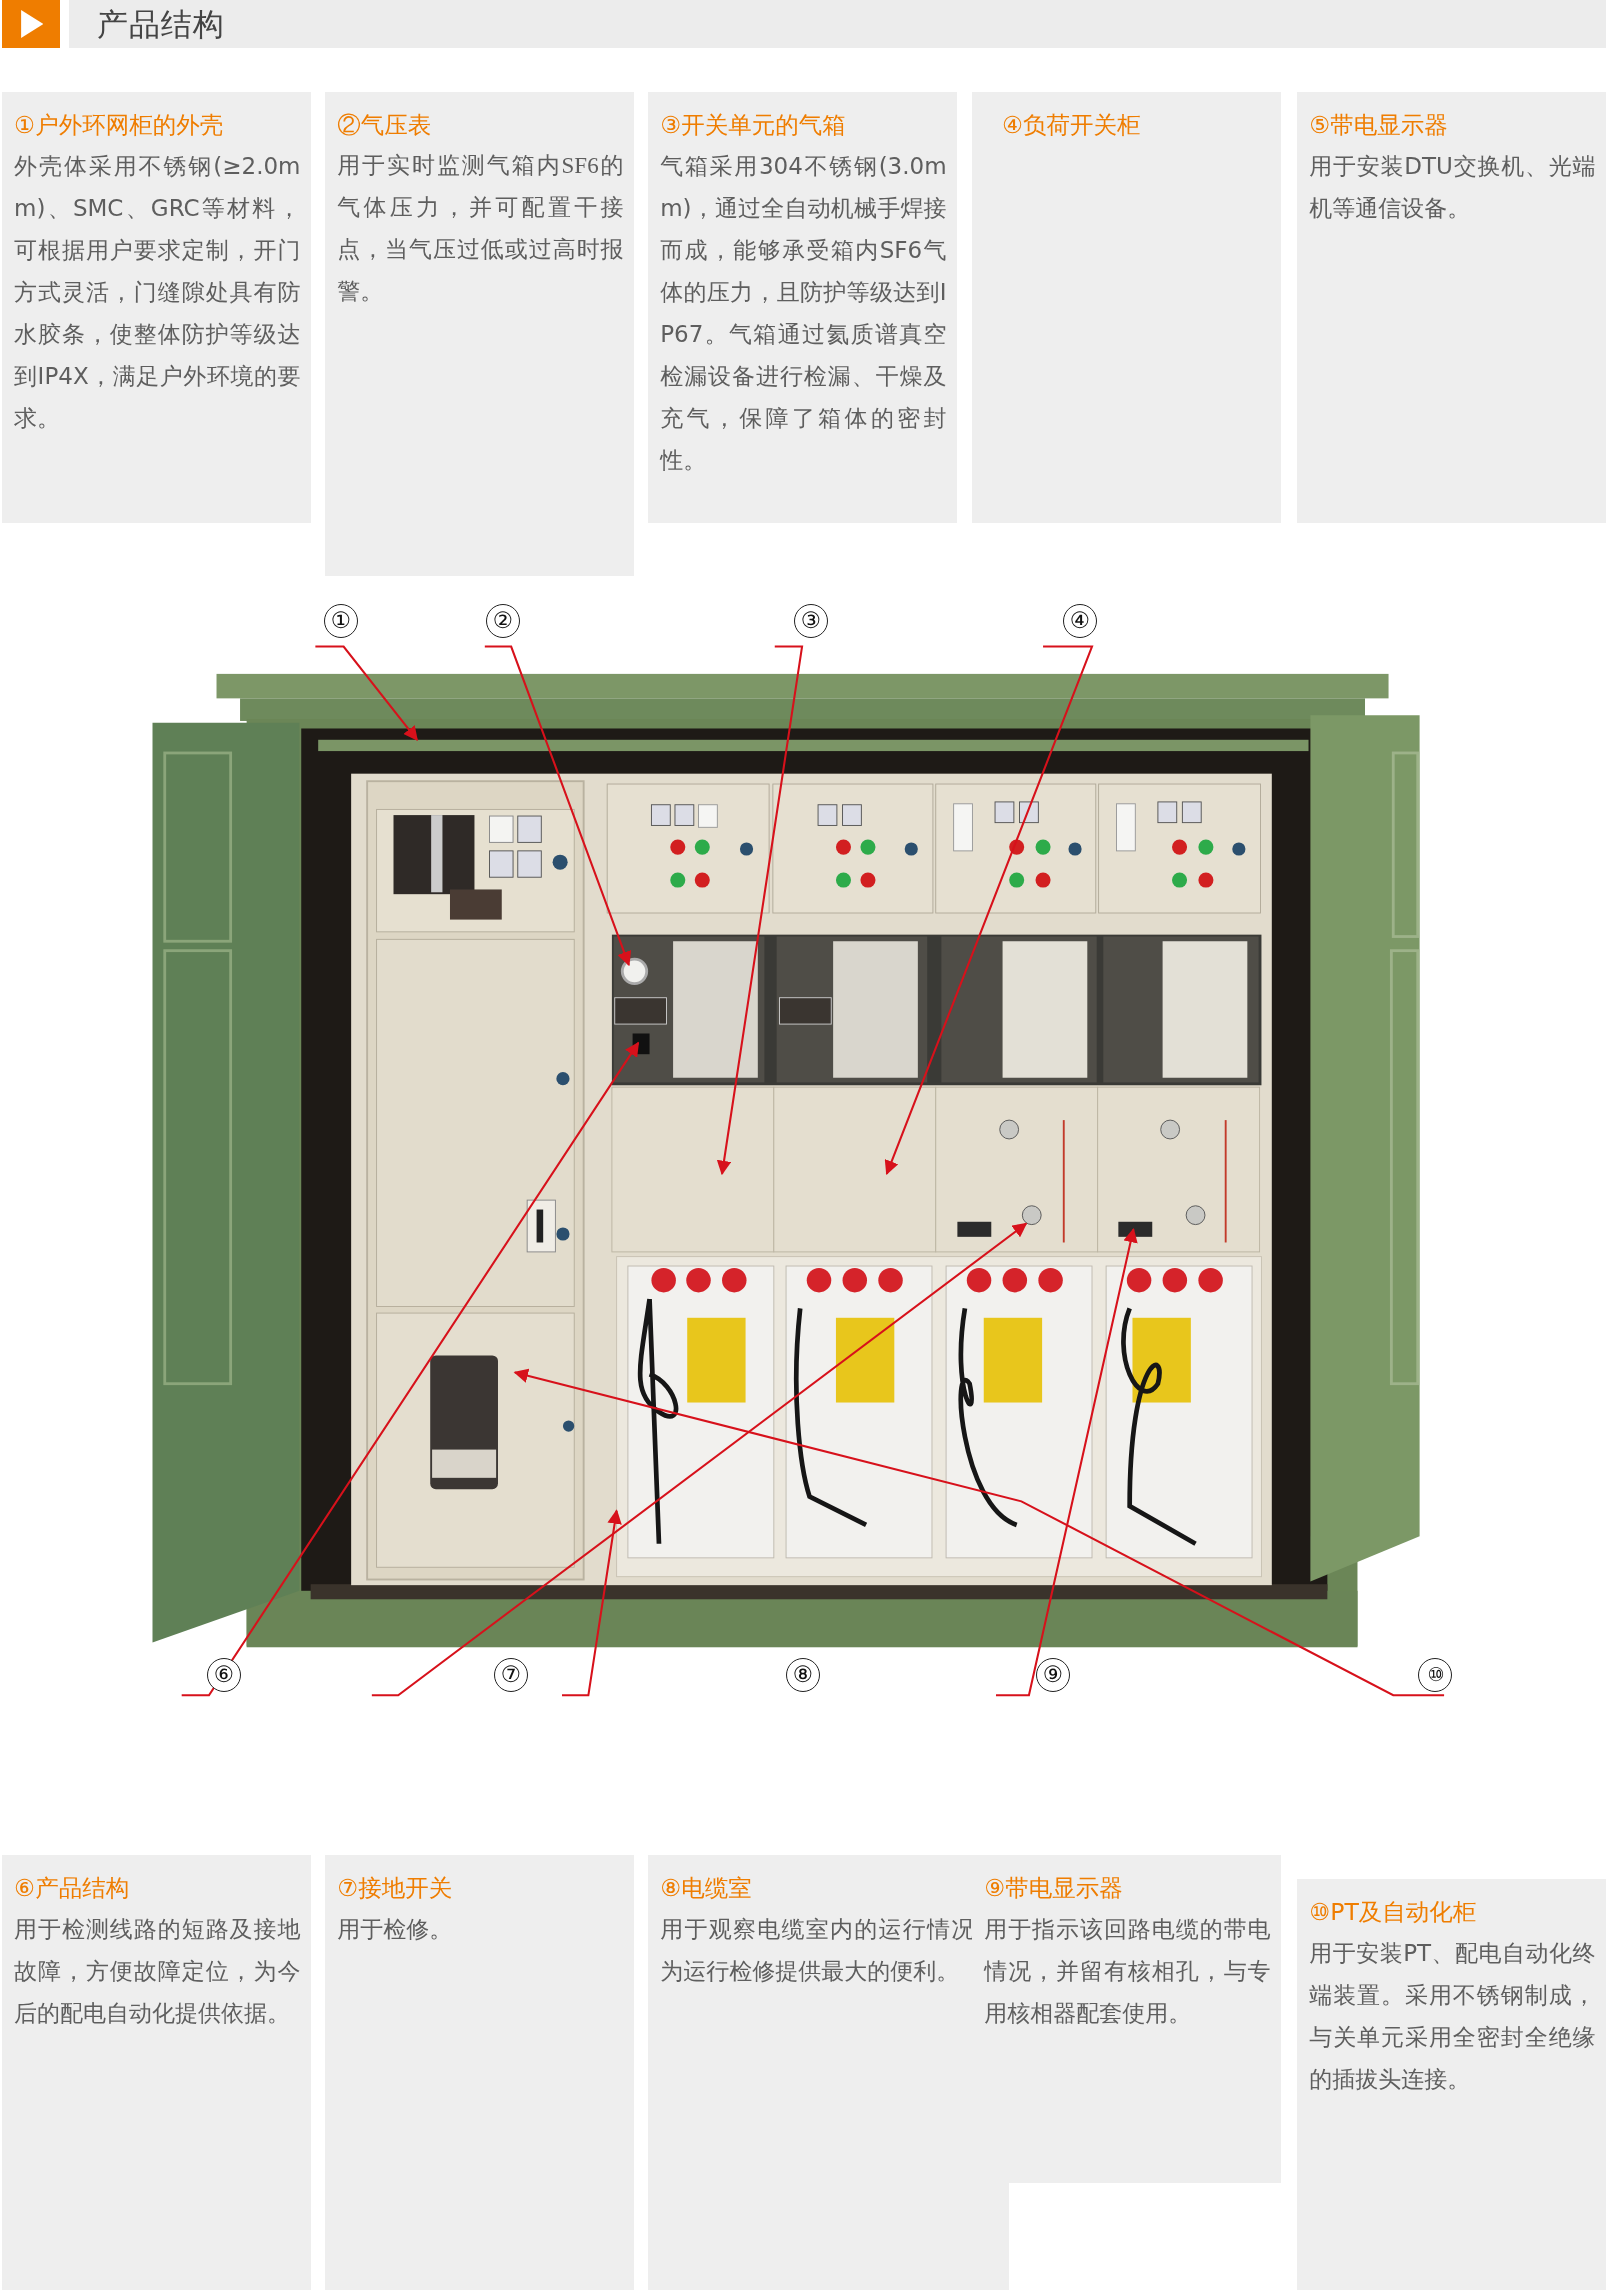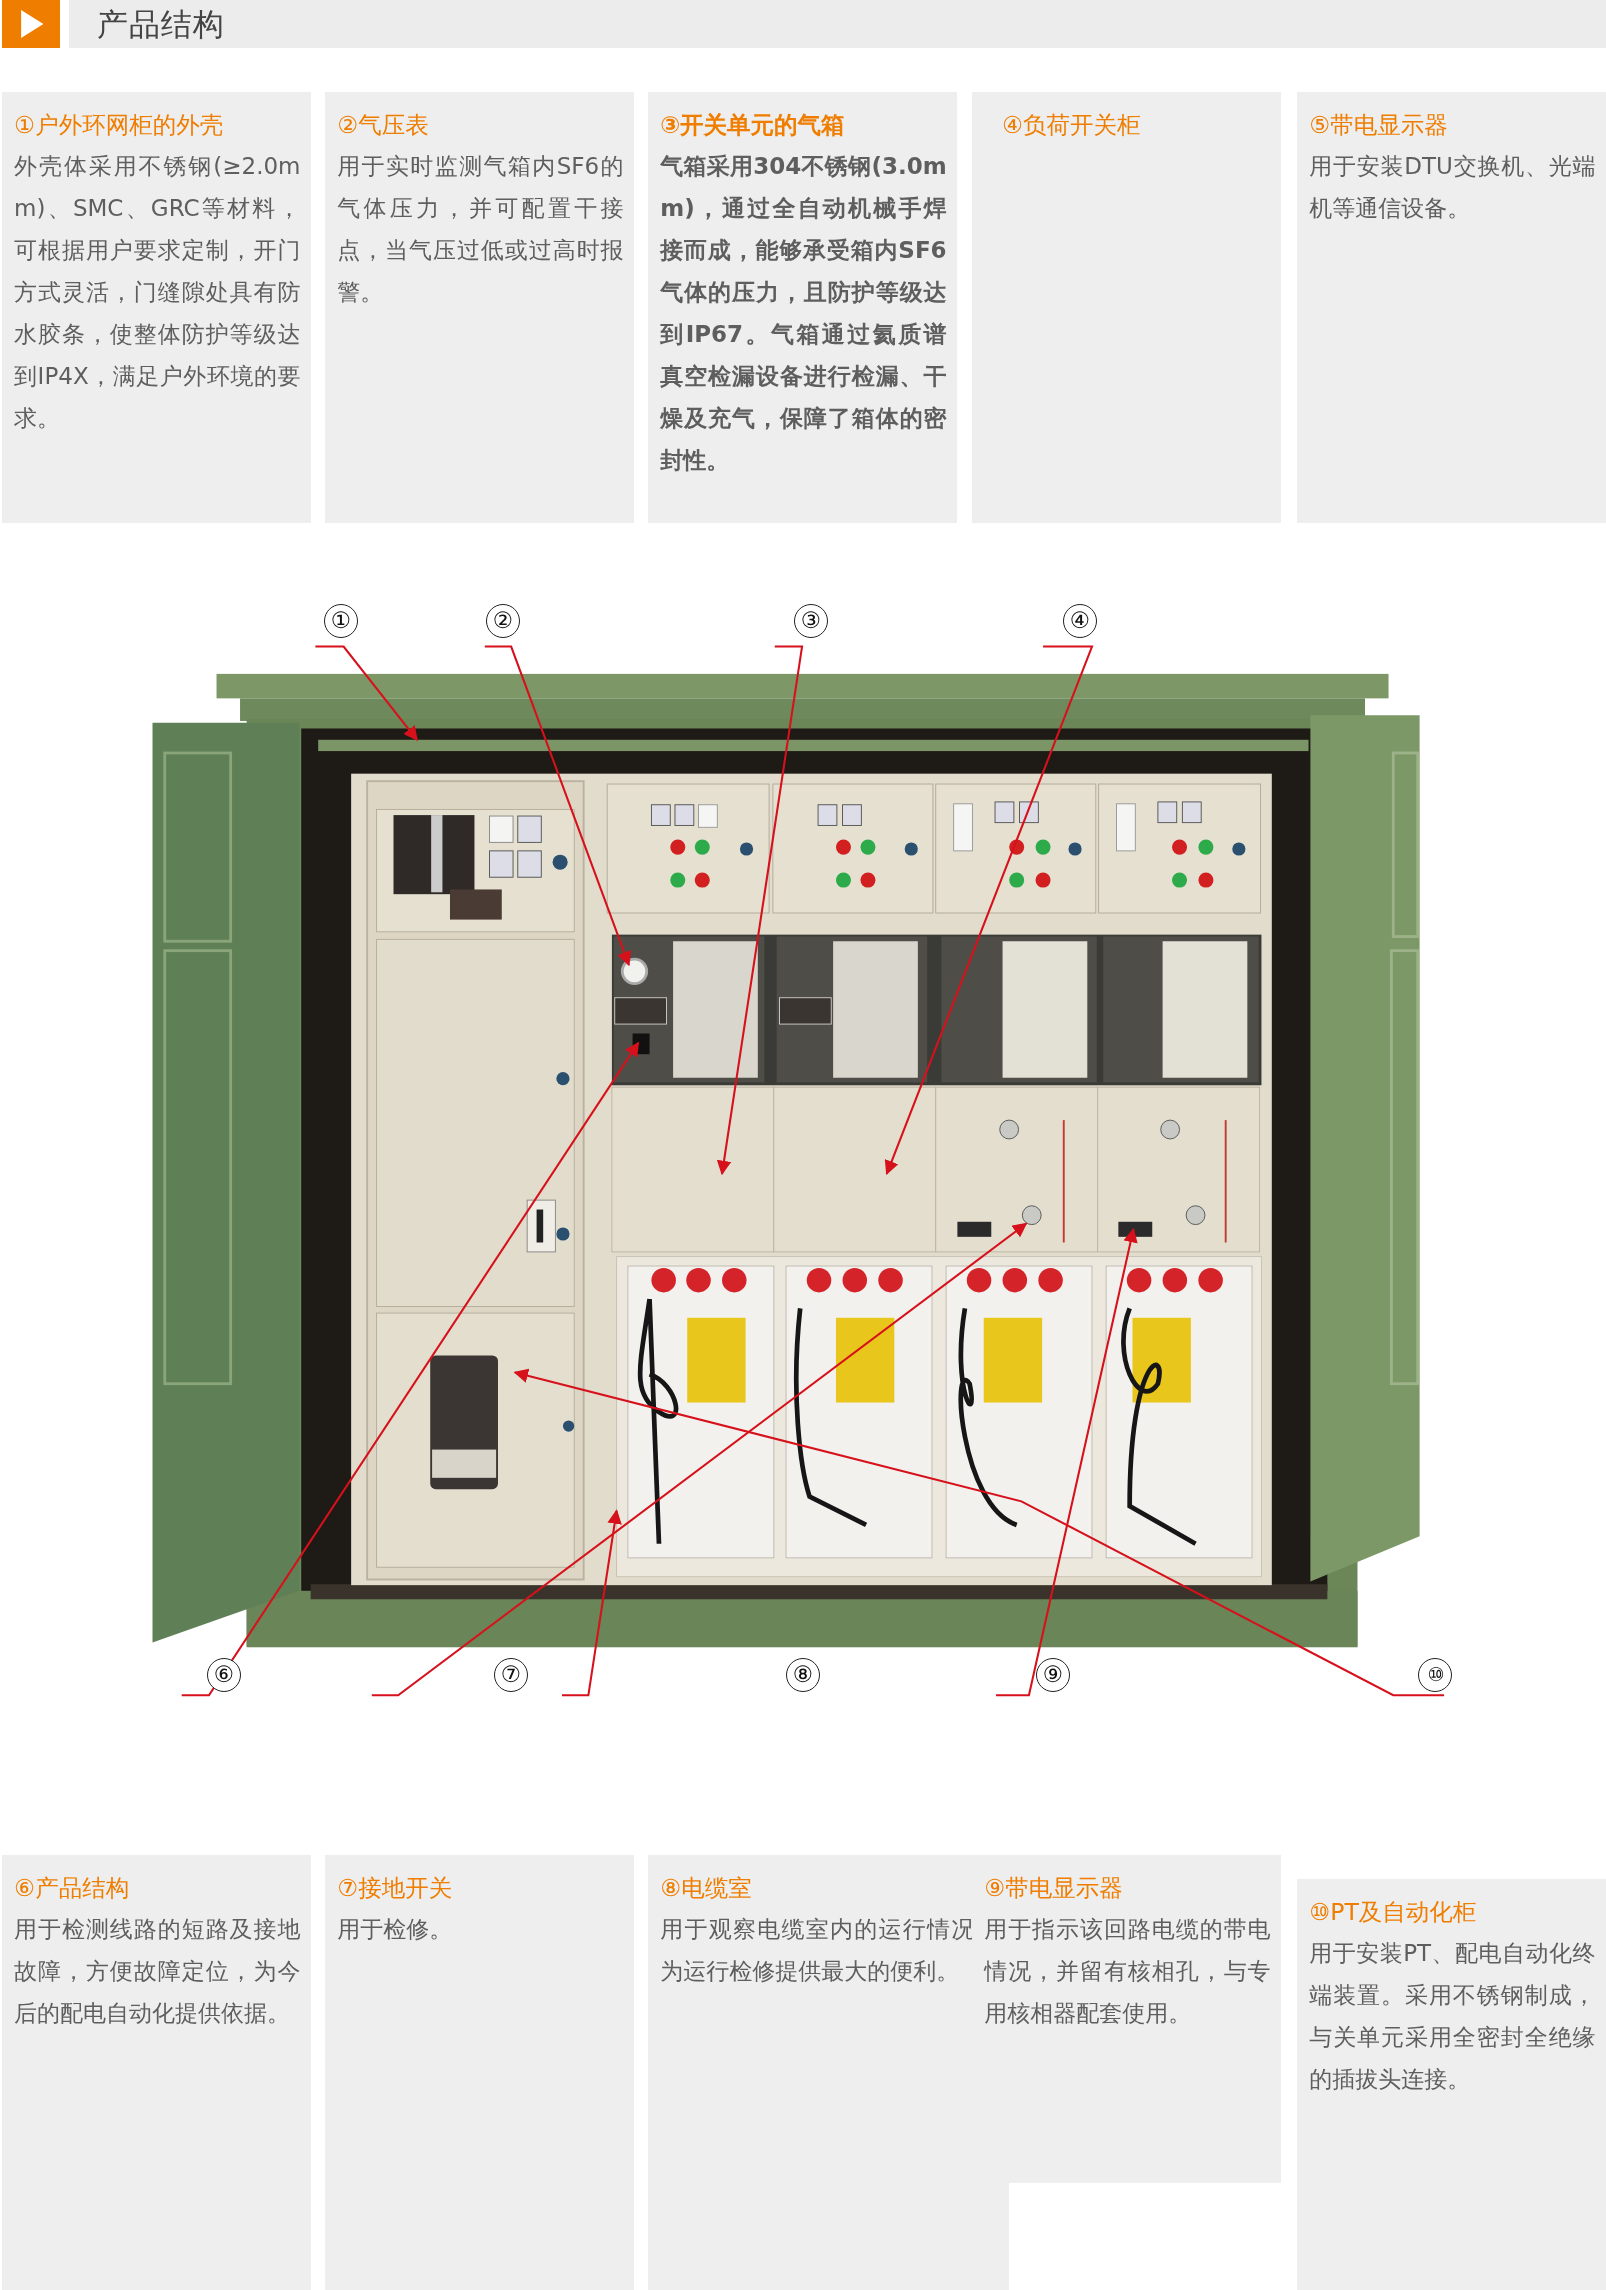--- a/index.html
+++ b/index.html
@@ -33,25 +33,25 @@
   </svg>
 </div>
 <div class="hdr-bar">
   <div class="hdr-title">产品结构</div>
 </div>
 
 <div class="card" style="left:1.9px;top:92px;width:309px;height:431px;">
   <div class="card-title"><span>①</span><span>户外环网柜的外壳</span></div>
   <div class="card-body">外壳体采用不锈钢(≥2.0mm)、SMC、GRC等材料，可根据用户要求定制，开门方式灵活，门缝隙处具有防水胶条，使整体防护等级达到IP4X，满足户外环境的要求。</div>
 </div>
-<div class="card" style="left:325px;top:92px;width:309px;height:431px;">
+<div class="card" style="left:325px;top:92px;width:309px;height:484px;font-family:Liberation Serif, serif;">
   <div class="card-title"><span>②</span><span>气压表</span></div>
   <div class="card-body">用于实时监测气箱内SF6的气体压力，并可配置干接点，当气压过低或过高时报警。</div>
 </div>
-<div class="card" style="left:648px;top:92px;width:309px;height:431px;font-weight:bold;">
+<div class="card" style="left:648px;top:92px;width:309px;height:431px;">
   <div class="card-title"><span>③</span><span>开关单元的气箱</span></div>
   <div class="card-body">气箱采用304不锈钢(3.0mm)，通过全自动机械手焊接而成，能够承受箱内SF6气体的压力，且防护等级达到IP67。气箱通过氦质谱真空检漏设备进行检漏、干燥及充气，保障了箱体的密封性。</div>
 </div>
 <div class="card" style="left:972px;top:92px;width:309px;height:431px;padding-left:30px;">
   <div class="card-title"><span>④</span><span>负荷开关柜</span></div>
 </div>
 <div class="card" style="left:1297px;top:92px;width:309px;height:431px;">
   <div class="card-title"><span>⑤</span><span>带电显示器</span></div>
   <div class="card-body">用于安装DTU交换机、光端机等通信设备。</div>
 </div>

